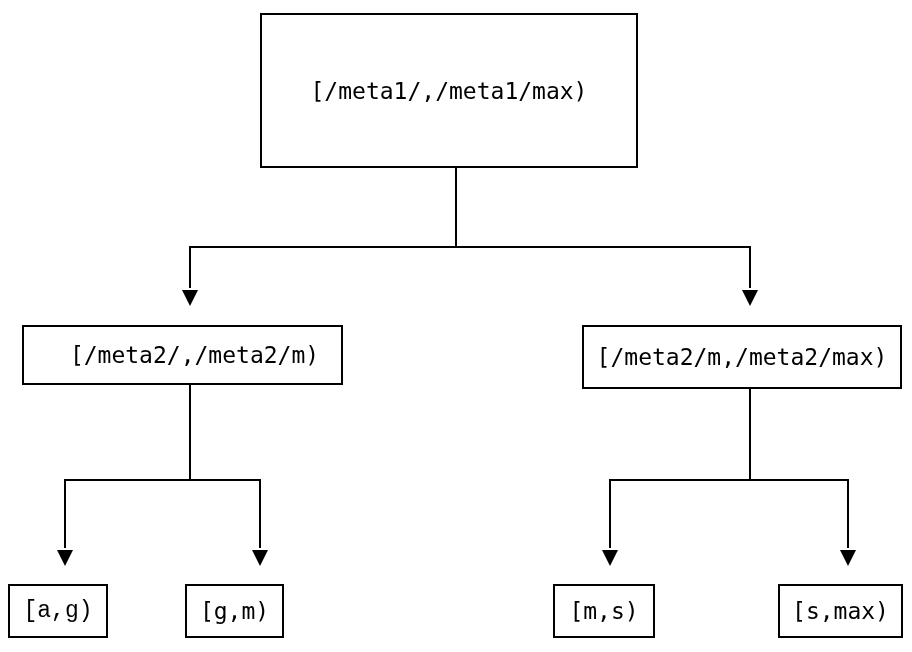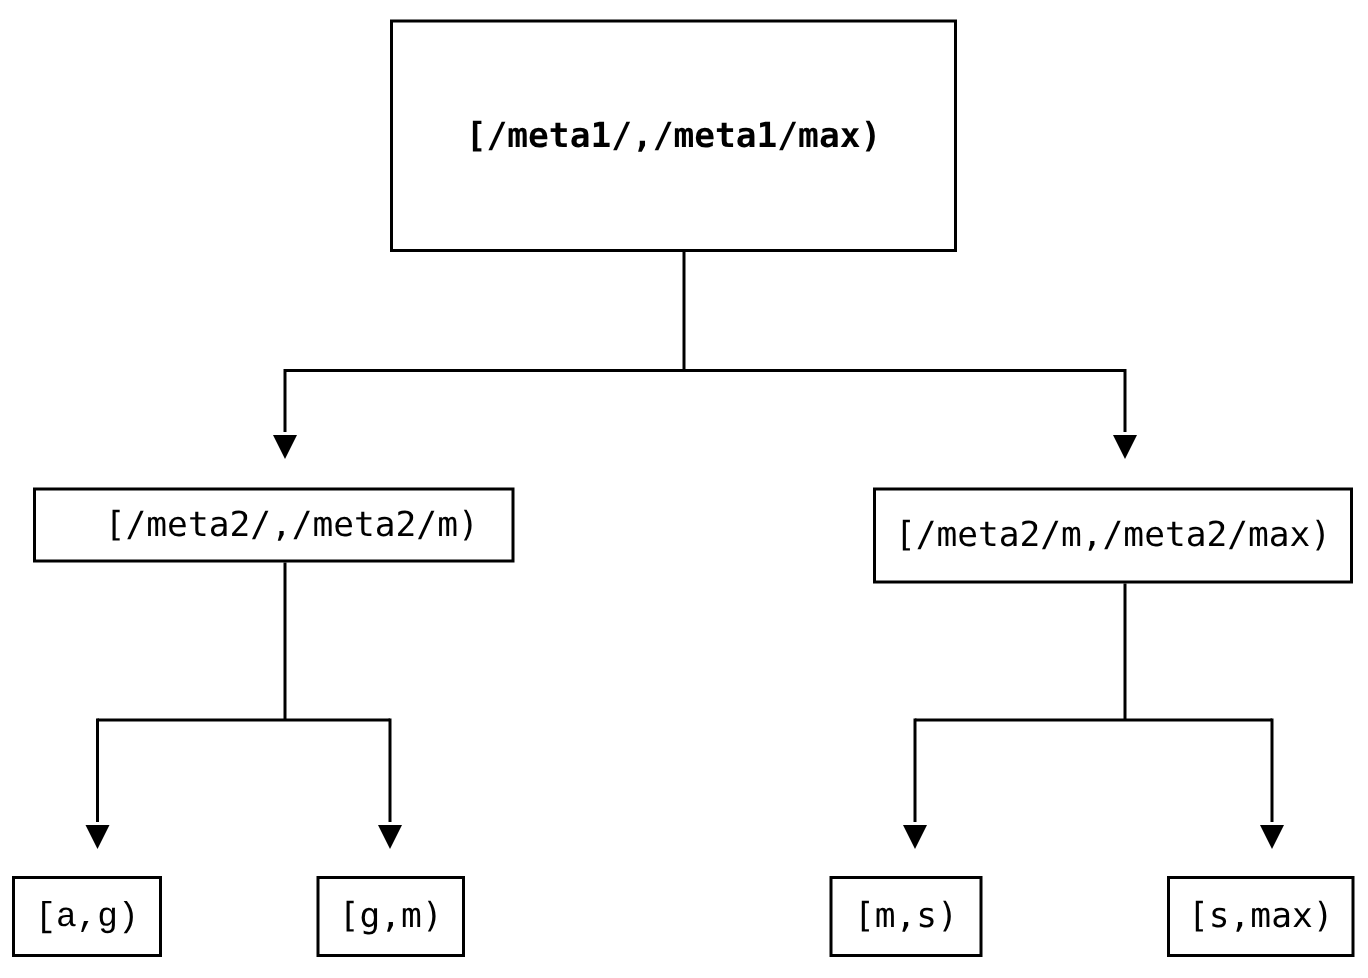--- a/index.html
+++ b/index.html
@@ -36,25 +36,25 @@
     background: #ffffff;
     border: 2px solid #000000;
     display: flex;
     align-items: center;
     justify-content: center;
     font-family: "DejaVu Sans Mono", "Liberation Mono", monospace;
     font-size: 23px;
     color: #000000;
     white-space: nowrap;
   }
-  #node-root      { left: 260px; top: 13px;  width: 378px; height: 155px; font-weight: bold; }
-  #node-left      { left: 22px;  top: 325px; width: 321px; height: 50px; padding-left: 24px; }
+  #node-root      { left: 260px; top: 13px;  width: 378px; height: 155px; }
+  #node-left      { left: 22px;  top: 325px; width: 321px; height: 60px; padding-left: 24px; }
   #node-right     { left: 582px; top: 325px; width: 320px; height: 64px; }
   #node-leaf-ag   { left: 8px;   top: 584px; width: 100px; height: 54px; font-family: Liberation Mono, monospace; }
-  #node-leaf-gm   { left: 211px; top: 584px; width: 99px;  height: 54px; }
+  #node-leaf-gm   { left: 185px; top: 584px; width: 99px;  height: 54px; }
   #node-leaf-ms   { left: 553px; top: 584px; width: 102px; height: 54px; justify-content: center; }
   #node-leaf-smax { left: 778px; top: 584px; width: 125px; height: 54px; }
 </style>
 </head>
 <body>
 
 <div class="canvas">
 
   <svg class="edges" viewBox="0 0 912 652" xmlns="http://www.w3.org/2000/svg">
 

